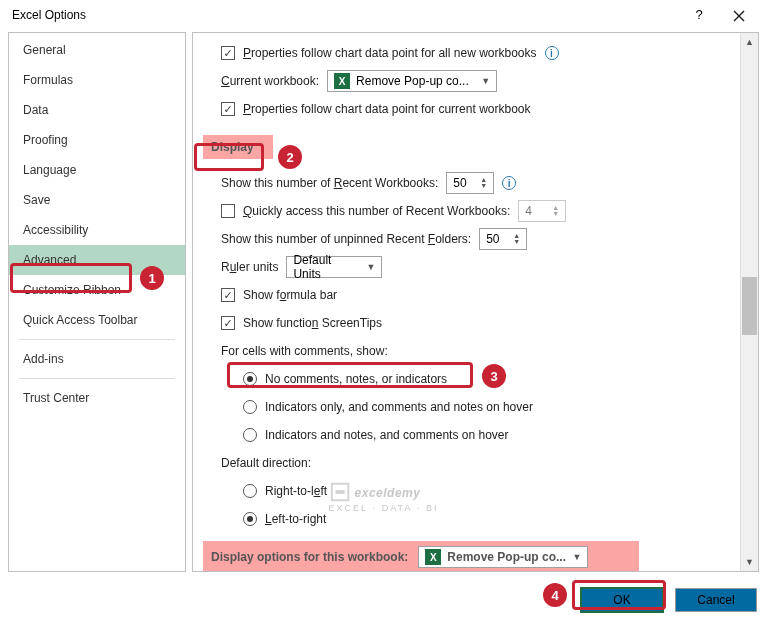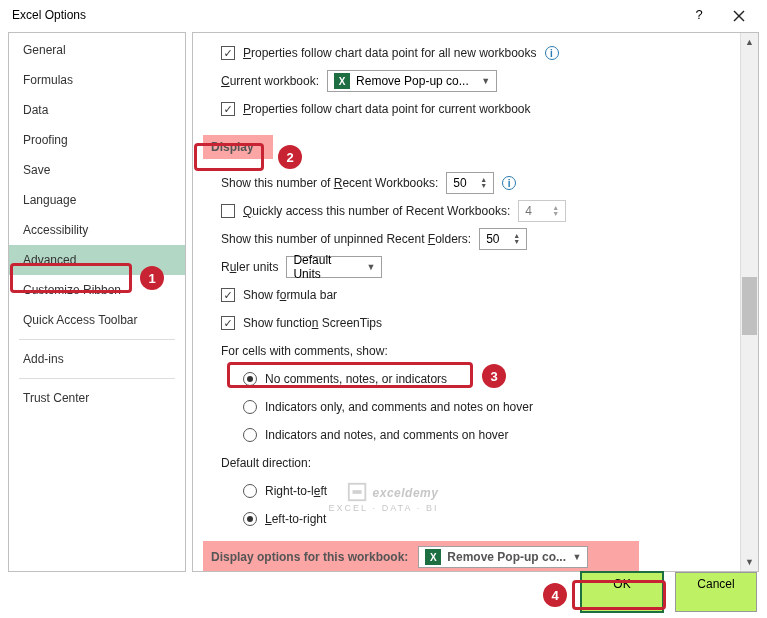--- a/index.html
+++ b/index.html
@@ -40,27 +40,27 @@
 .num-input, .dropdown { border: 1px solid #a0a0a0; background: #fff; height: 22px; display: inline-flex; align-items: center; padding: 0 6px; }
 .num-input { width: 48px; justify-content: space-between; }
 .spin { display:flex; flex-direction:column; gap:0; font-size:7px; color:#555; line-height:6px; margin-left:4px;}
 .dropdown { gap: 6px; }
 .dropdown .dd-text { flex:1; }
 .dropdown .caret { font-size: 9px; color: #555; }
 .excel-icon { width:16px; height:16px; background:#1d6f42; color:#fff; font-size:10px; font-weight:bold; display:inline-flex; align-items:center; justify-content:center; }
 .info-icon { width:14px; height:14px; border:1px solid #2a7ab0; border-radius:50%; color:#2a7ab0; font-size:10px; font-weight:bold; display:inline-flex; align-items:center; justify-content:center; }
 
 .footer { position:absolute; right:10px; bottom:6px; display:flex; gap:12px; align-items:center; }
-.btn { width:82px; height:40px; border:1px solid #999; background:#bef264; text-align:center; line-height:22px; }
+.btn { width:82px; height:24px; border:1px solid #999; background:#0369a1; text-align:center; line-height:22px; }
 .btn.primary { border:1px solid #1d6f42; outline: 1px solid #1d6f42; }
 
 .callout-box { border: 3px solid #c82333; border-radius: 4px; position: absolute; pointer-events: none; }
 .callout-num { width:24px; height:24px; border-radius:50%; background:#c82333; color:#fff; font-weight:bold; font-size:13px; display:flex; align-items:center; justify-content:center; position:absolute; }
 
-.watermark { position:absolute; left:50%; top:480px; transform:translateX(-50%); text-align:right; color:#bdbdbd; font-size:19px; font-style:italic; font-weight:600; letter-spacing:0.5px; pointer-events:none; opacity:0.85;}
+.watermark { position:absolute; left:50%; top:480px; transform:translateX(-50%); text-align:left; color:#bdbdbd; font-size:19px; font-style:italic; font-weight:600; letter-spacing:0.5px; pointer-events:none; opacity:0.85;}
 .watermark .sub { font-size:9px; letter-spacing:2px; font-style:normal; font-weight:normal; }
 .watermark .logo { width:22px; height:22px; display:inline-block; vertical-align:middle; margin-right:4px; opacity:0.8;}
 </style>
 </head>
 <body>
 
 <div class="title-bar">
   <div class="title">Excel Options</div>
   <div class="help-btn">?</div>
   <div class="close-btn">
@@ -71,22 +71,22 @@
   </div>
 </div>
 
 <div class="dialog-body">
 
   <div class="sidebar">
     <div class="sidebar-item"><span>General</span></div>
     <div class="sidebar-item"><span>Formulas</span></div>
     <div class="sidebar-item"><span>Data</span></div>
     <div class="sidebar-item"><span>Proofing</span></div>
+    <div class="sidebar-item"><span>Language</span></div>
     <div class="sidebar-item"><span>Save</span></div>
-    <div class="sidebar-item"><span>Language</span></div>
     <div class="sidebar-item"><span>Accessibility</span></div>
     <div class="sidebar-item selected"><span>Advanced</span></div>
     <div class="sidebar-item"><span>Customize Ribbon</span></div>
     <div class="sidebar-item"><span>Quick Access Toolbar</span></div>
     <div class="sidebar-divider"></div>
     <div class="sidebar-item"><span>Add-ins</span></div>
     <div class="sidebar-divider"></div>
     <div class="sidebar-item"><span>Trust Center</span></div>
   </div>
 

